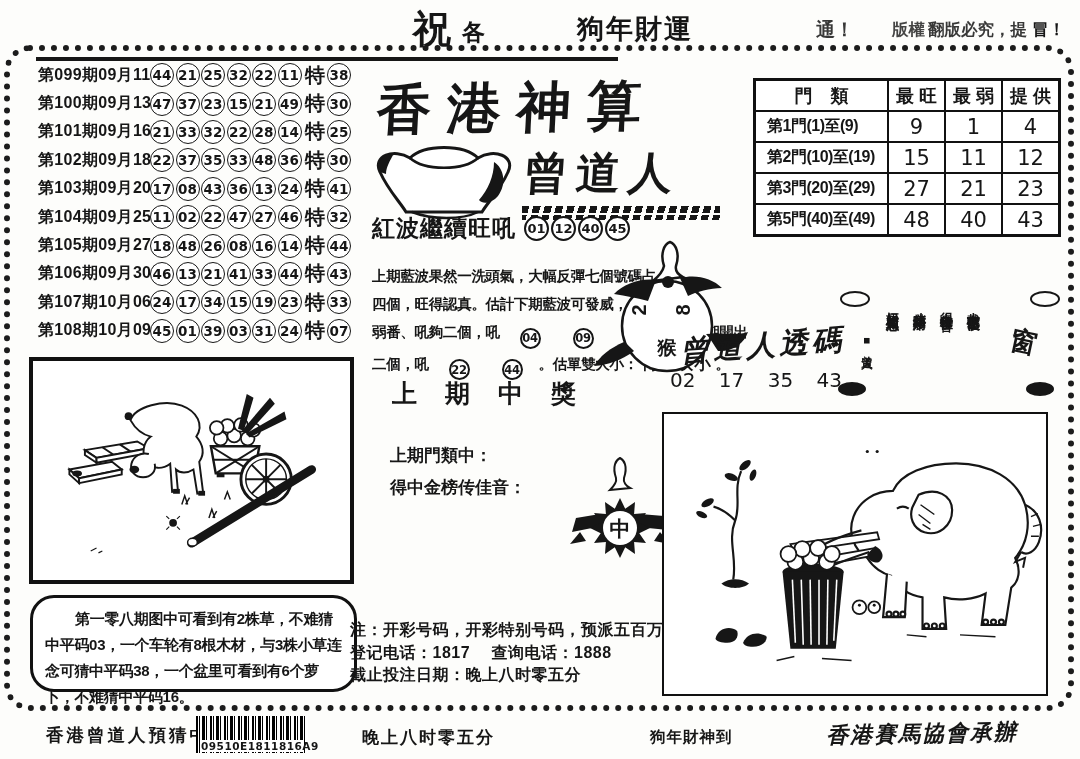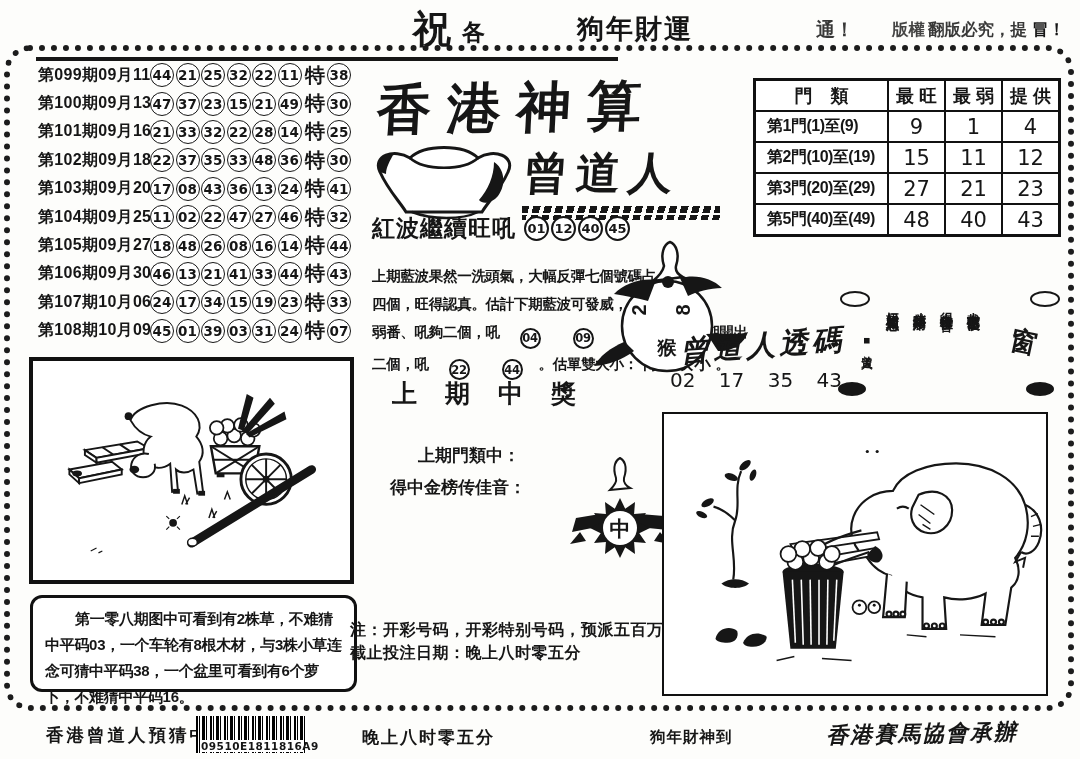--- a/index.html
+++ b/index.html
@@ -62,26 +62,26 @@
   
   .poems{position:absolute;left:850px;top:302px;height:96px;writing-mode:vertical-rl;text-orientation:upright;}
   .poem-col{font-size:13px;font-weight:600;letter-spacing:1px;margin-block-end:9px;white-space:nowrap;}
   .poem-sig{font-size:11.5px;padding-top:32px;font-weight:700;}
   .big-window{position:absolute;left:1010px;top:324px;font-size:27px;font-weight:700;transform:rotate(12deg);}
   .punch{position:absolute;border-radius:50%;}
   .punch.o{border:2px solid #161616;width:26px;height:12px;}
   .punch.f{background:#161616;width:28px;height:14px;}
   
   .midwin-heading{position:absolute;left:392px;top:377px;font-size:25px;font-weight:900;letter-spacing:28px;white-space:nowrap;}
-  .midwin-l1{position:absolute;left:390px;top:444px;font-size:17px;font-weight:900;margin-left:28px;}
+  .midwin-l1{position:absolute;left:390px;top:444px;font-size:17px;font-weight:900;}
   .midwin-l2{position:absolute;left:390px;top:476px;font-size:17px;font-weight:900;}
   
   .oxbox{position:absolute;left:29px;top:357px;width:325px;height:227px;border:4px solid #111;box-sizing:border-box;background:#fff;}
   .hintbox{position:absolute;left:30px;top:595px;width:327px;height:97px;border:3.5px solid #111;
-    border-radius:12px;box-sizing:border-box;padding:8px 12px 0 12px;background:#fff;}
+    border-radius:24px;box-sizing:border-box;padding:8px 12px 0 12px;background:#fff;}
   .hintbox p{margin:0;font-size:15px;font-weight:700;line-height:26px;text-indent:2em;letter-spacing:-.3px;}
   .notes{position:absolute;left:350px;top:619px;}
   .notes div{font-size:16px;font-weight:700;line-height:22.5px;white-space:nowrap;letter-spacing:.5px;}
   .elebox{position:absolute;left:662px;top:412px;width:386px;height:284px;border:2.5px solid #111;box-sizing:border-box;background:#fff;}
   
   .f-left{position:absolute;left:46px;top:723px;font-size:17.5px;font-weight:700;letter-spacing:3px;
     font-family:"Liberation Serif",serif;}
   .barcode{position:absolute;left:196px;top:716px;width:112px;height:37px;
     background:repeating-linear-gradient(90deg,#000 0 2px,#fff 2px 3px,#000 3px 4px,#fff 4px 6px,#000 6px 9px,#fff 9px 10px,#000 10px 11px,#fff 11px 14px);}
   .bc-num{position:absolute;left:5px;right:5px;bottom:1px;background:#fff;text-align:center;
@@ -392,20 +392,21 @@
       </g>
     </svg>
   </div>
 
   <div class="hintbox">
     <p>第一零八期图中可看到有2株草，不难猜中平码03，一个车轮有8根木材，与3株小草连念可猜中平码38，一个盆里可看到有6个萝卜，不难猜中平码16。</p>
   </div>
 
   <div class="notes">
     <div>注：开彩号码，开彩特别号码，预派五百万以上者</div>
+    <div>登记电话：1817　 查询电话：1888</div>
     <div>截止投注日期：晚上八时零五分</div>
   </div>
 
   <div class="elebox">
     <svg width="381" height="279" viewBox="0 0 386 283">
       <g stroke="#161616" fill="none" stroke-width="2.2">
         <circle cx="206" cy="38" r="1.6" fill="#161616" stroke="none"></circle>
         <circle cx="216" cy="38" r="1.6" fill="#161616" stroke="none"></circle>
         <path d="M70,168 C74,146 64,128 72,108 C78,92 70,76 78,58"></path>
         <path d="M72,108 C64,100 58,96 50,94"></path>

